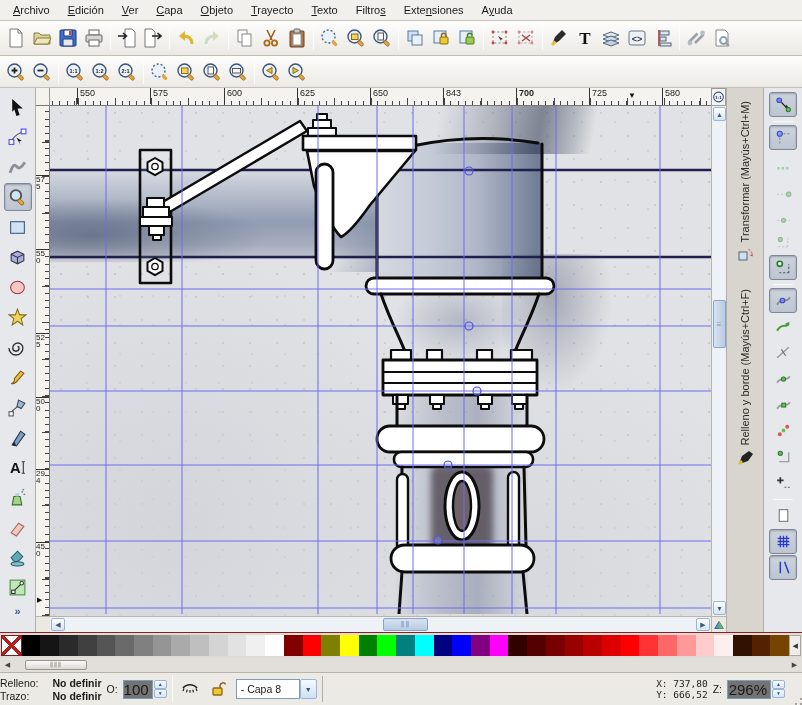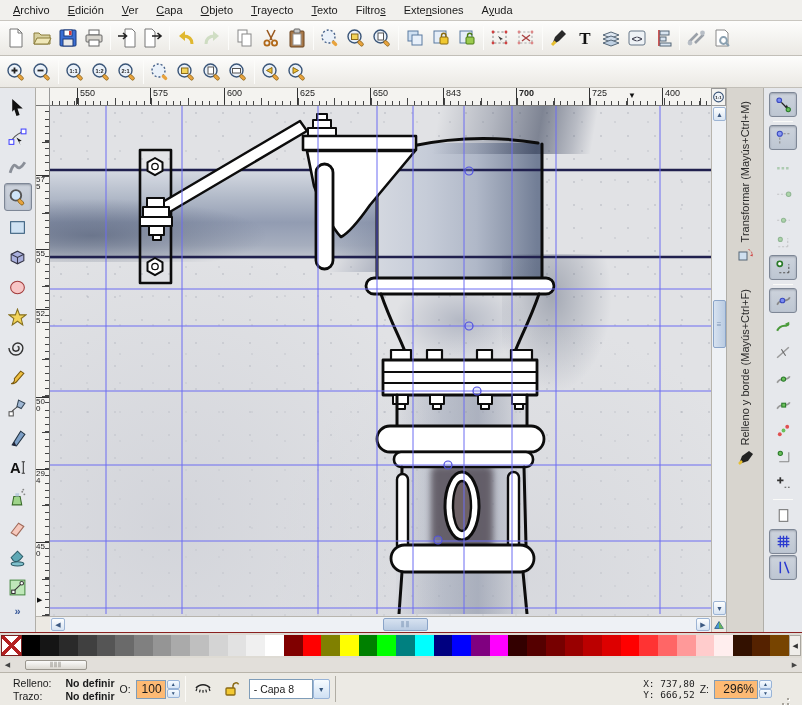--- a/index.html
+++ b/index.html
@@ -112,27 +112,27 @@
     border:1px solid #7a1f1f; }
   #palette-left-arrow { width:12px; height:21px; background:#efede9; border:1px solid #aaa7a0; font-size:7px; display:flex; align-items:center; justify-content:center; color:#333; }
 
   
   #palette-scroll { height:14px; background:#e2dfda; display:flex; align-items:center; padding:0 2px; gap:2px; }
   .ps-arrow { width:11px; height:11px; font-size:7px; color:#444; display:flex; align-items:center; justify-content:center; background:transparent; border:none; }
   #ps-thumb { width:62px; height:10px; margin-left:10px; background:linear-gradient(#fbfbfa,#dcd9d2); border:1px solid #9a968e; border-radius:2px; display:flex; align-items:center; justify-content:center; color:#8a867e; font-size:7px; letter-spacing:1px; }
   #ps-spacer { flex:1; }
 
   
-  #statusbar { height:33px; background:#eceae4; border-top:1px solid #b8b4aa; display:flex; align-items:center; padding:0 13px; gap:5px; font-size:10.5px; }
+  #statusbar { height:33px; background:#eceae4; border-top:1px solid #b8b4aa; display:flex; align-items:center; padding:0 0; gap:5px; font-size:10.5px; }
   #fillstroke-block { display:grid; grid-template-columns:auto auto; column-gap:14px; row-gap:1px; }
   #fillstroke-block .lab { color:#1a1a1a; }
   #fillstroke-block .val { font-weight:bold; }
   .vsep { width:1px; height:26px; background:#b0ada4; border-right:1px solid #fbfaf7; }
   .spinbox { display:flex; align-items:center; }
-  .spin-field { background:#fdba74; border:1px solid #7f9db9; height:19px; display:flex; align-items:center; justify-content:flex-end; padding:0 3px; font-size:12px; }
+  .spin-field { background:#737373; border:1px solid #7f9db9; height:19px; display:flex; align-items:center; justify-content:flex-end; padding:0 3px; font-size:15px; }
   #opacity-field { width:30px; }
   #zoom-field { width:44px; }
   .spins { display:flex; flex-direction:column; margin-left:1px; }
   .spins button { width:13px; height:9px; font-size:5px; line-height:5px; color:#35567e; background:linear-gradient(#f6fbff,#d7e5f5); border:1px solid #98b4d8; border-radius:2px; padding:0; }
   .icon-btn { width:24px; height:24px; background:transparent; border:none; display:flex; align-items:center; justify-content:center; }
   .icon-btn svg { width:18px; height:18px; }
   #layer-combo { display:flex; align-items:center; }
   #layer-field { width:64px; height:20px; background:#fff; border:1px solid #7f9db9; display:flex; align-items:center; padding:0 4px; gap:3px; }
   #layer-drop { width:17px; height:20px; background:linear-gradient(#f6fbff,#cfe0f3); border:1px solid #98b4d8; border-radius:2px; color:#35567e; font-size:7px; display:flex; align-items:center; justify-content:center; }
   #status-msg { flex:1; height:26px; border-left:1px solid #b0ada4; }
@@ -539,34 +539,34 @@
       <div id="ruler-corner"></div>
       <div id="hruler">
           <div class="hlab" style="left: 28px;"><span>550</span></div>
           <div class="hlab" style="left: 101px;"><span>575</span></div>
           <div class="hlab" style="left: 175px;"><span>600</span></div>
           <div class="hlab" style="left: 248px;"><span>625</span></div>
           <div class="hlab" style="left: 321px;"><span>650</span></div>
           <div class="hlab" style="left: 394px;"><span>843</span></div>
           <div class="hlab" style="left: 467px; font-weight: bold;"><span>700</span></div>
           <div class="hlab" style="left: 540px;"><span>725</span></div>
-          <div class="hlab" style="left: 613px;"><span>400</span></div>
+          <div class="hlab" style="left: 613px;"><span>580</span></div>
           <span id="hruler-marker" style="left: 578px;">▼</span>
         </div>
       <button id="corner-zoom-btn">
           <svg viewBox="0 0 16 16">
             <circle cx="8" cy="8" r="6" fill="#eef3f9" stroke="#3a5578" stroke-width="1.3"></circle>
             <text x="8" y="10.4" font-size="5.4" font-weight="bold" text-anchor="middle" fill="#222">1:1</text>
           </svg>
         </button>
 
       <div id="vruler">
           <div class="vlab" style="top: 70px;">575</div>
           <div class="vlab" style="top: 144px;">550</div>
-          <div class="vlab" style="top: 204px;">525</div>
+          <div class="vlab" style="top: 228px;">525</div>
           <div class="vlab" style="top: 292px;">500</div>
           <div class="vlab" style="top: 364px;">294</div>
           <div class="vlab" style="top: 437px;">450</div>
           <span id="vruler-marker" style="top: 490px;">▶</span>
         </div>
 
       <div id="viewport">
         <div class="ph" id="ph-pipe"></div>
         <div class="ph" id="ph-pipe-dark"></div>
         <div class="ph" id="ph-elbow"></div>

